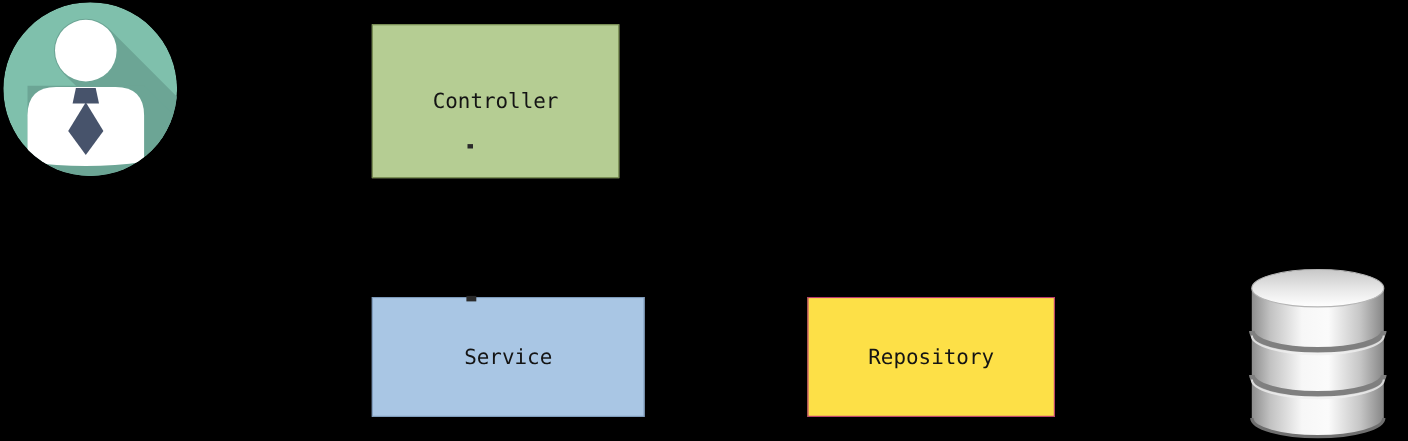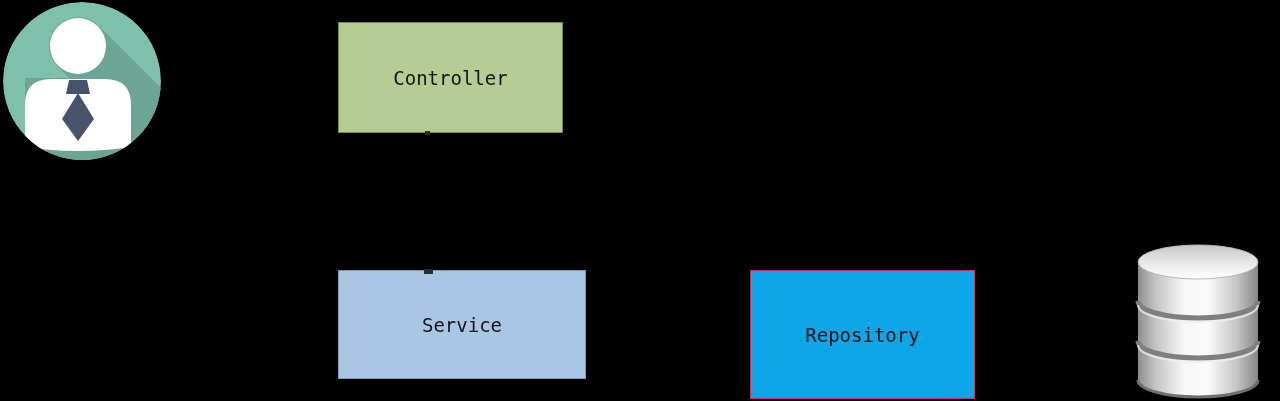--- a/index.html
+++ b/index.html
@@ -18,30 +18,30 @@
     display:flex;align-items:center;justify-content:center;
     box-sizing:border-box;
   }
   .node-label{
     font-size:19px;
     letter-spacing:0px;
     color:#141414;
     white-space:nowrap;
   }
   .node-controller{
-    left:338px;top:22px;width:225px;height:111px;
+    left:338px;top:22px;width:225px;height:140px;
     background:#b5cd93;border:1px solid #73884e;
   }
   .node-service{
     left:338px;top:270px;width:248px;height:109px;
     background:#a9c6e4;border:1px solid #7d9aba;
   }
   .node-repository{
-    left:750px;top:270px;width:225px;height:129px;
-    background:#0ea5e9;border:1px solid #b9386f;
+    left:734px;top:270px;width:225px;height:109px;
+    background:#fde047;border:1px solid #b9386f;
   }
 
   
   .arrow-remnant{position:absolute;background:#2a2a2a;}
   .remnant-service-top{left:424px;top:269px;width:9px;height:5px;}
   .remnant-controller-bottom{left:425px;top:131px;width:5px;height:4px;}
 
   
   .icon-wrap{position:absolute;}
   .user-icon{left:2px;top:1px;width:160px;height:160px;}

